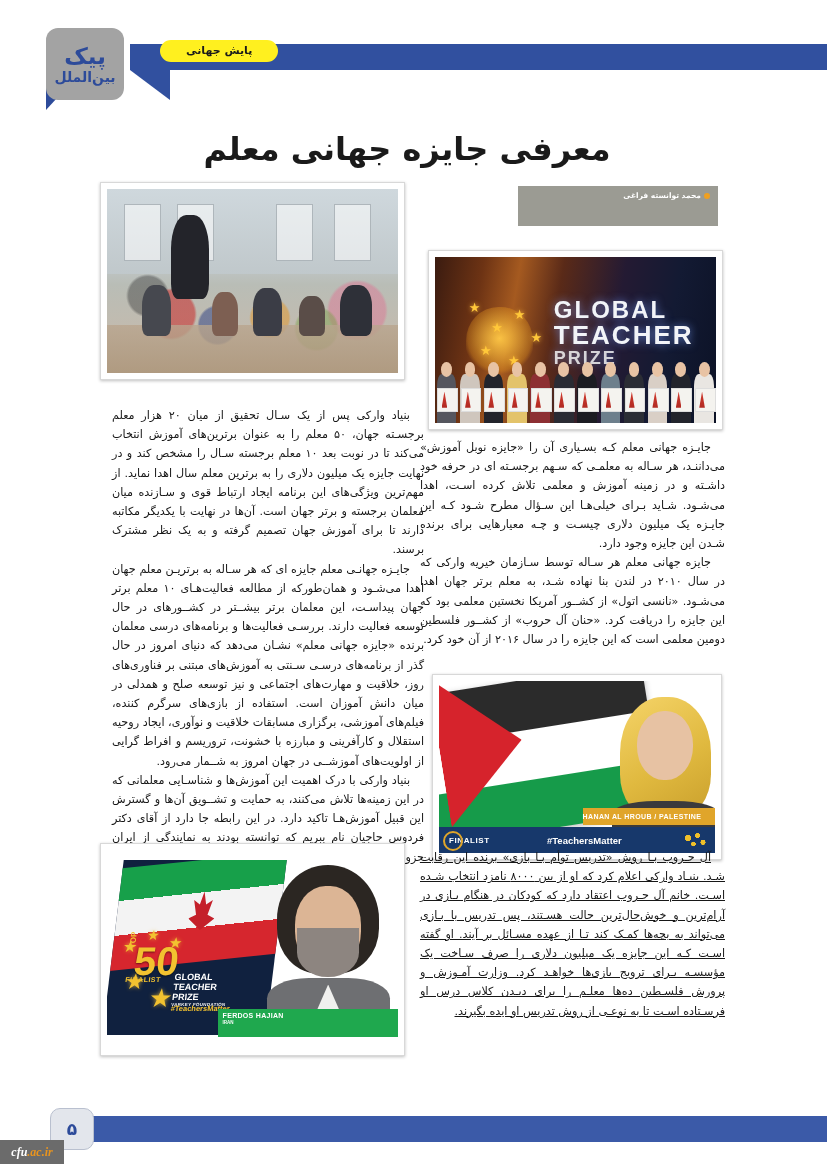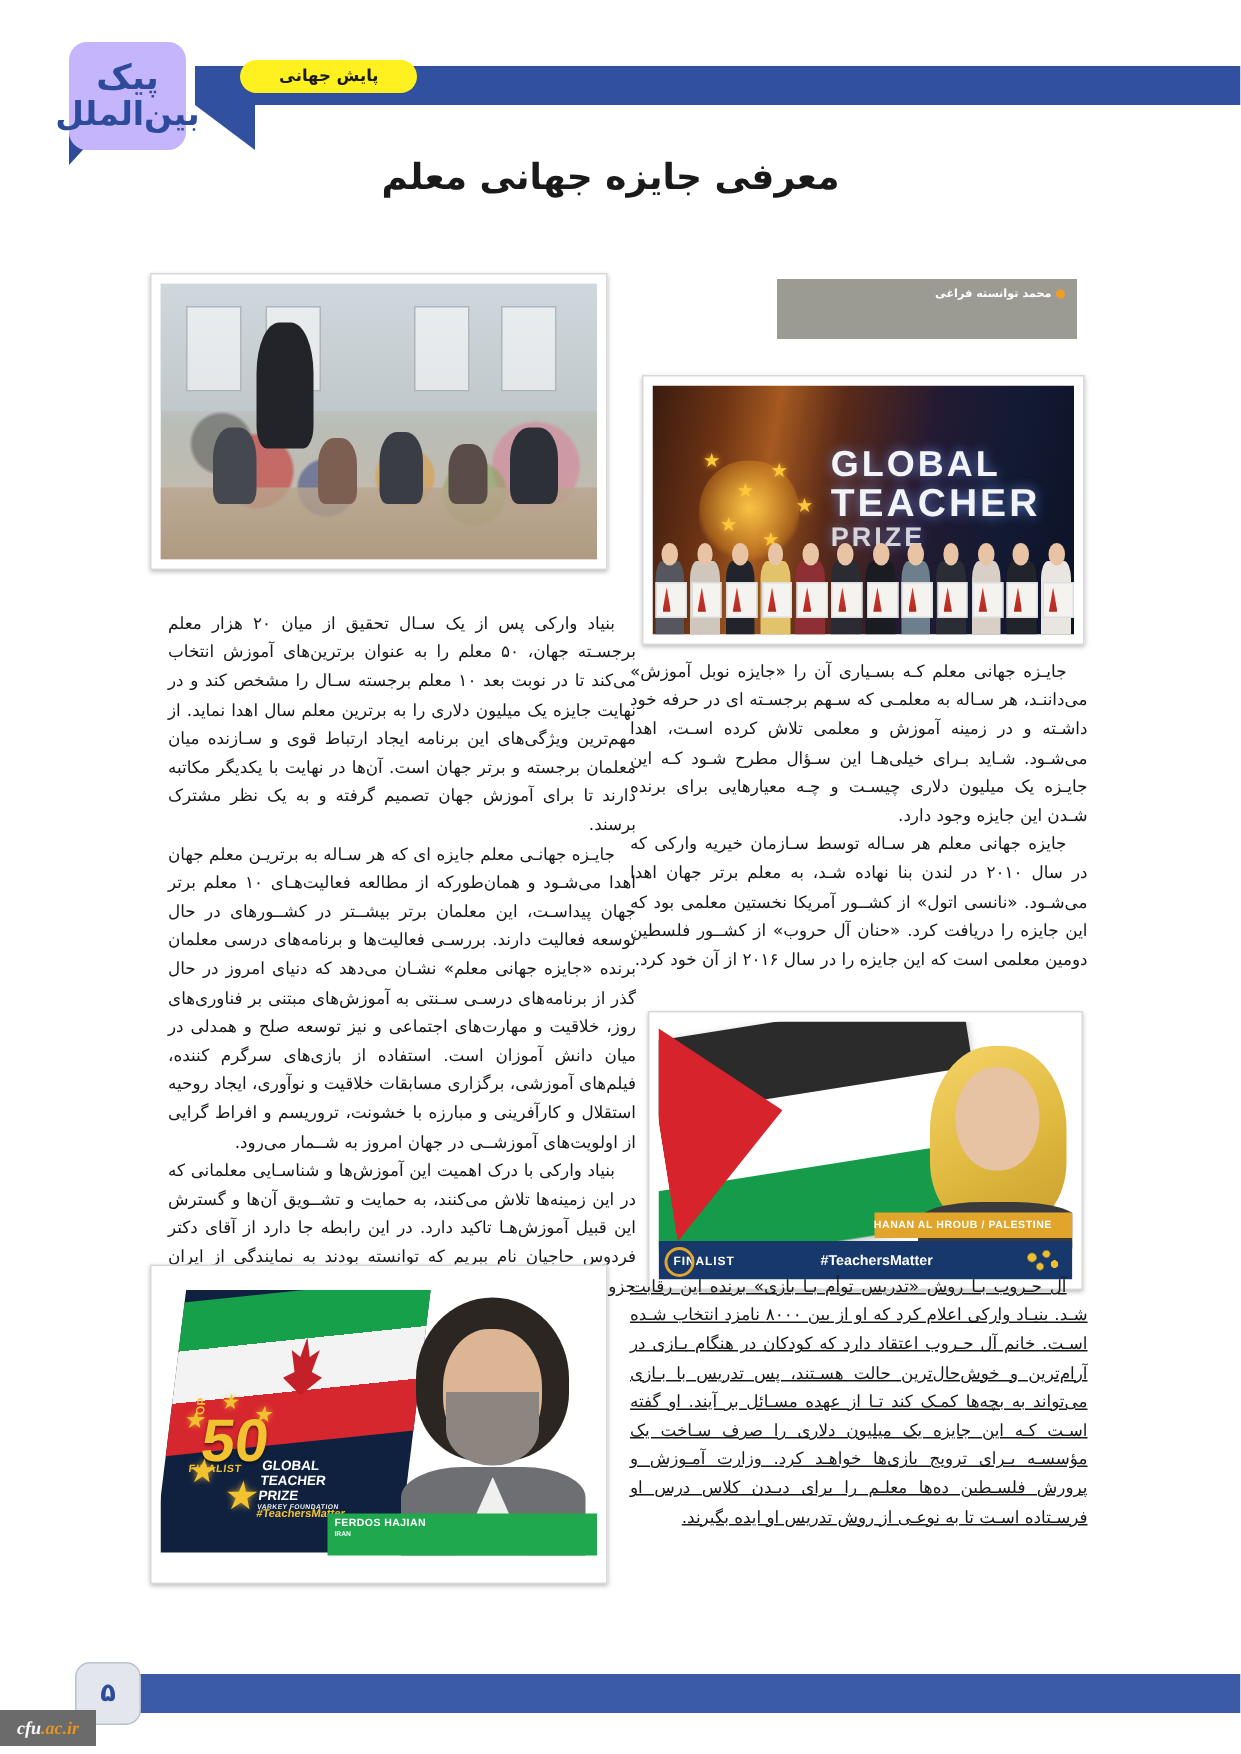--- a/index.html
+++ b/index.html
@@ -21,51 +21,51 @@
     position:absolute;left:130px;top:70px;width:697px;height:4px;
     background:#ffffff;
   }
   .header-tail{
     position:absolute;left:130px;top:70px;width:0;height:0;
     border-top:30px solid #31509f;
     border-left:40px solid transparent;
   }
   .logo-box{
     position:absolute;left:46px;top:28px;width:78px;height:72px;
-    background:#c4b5fd;border-radius:12px;
+    background:#a3a3a3;border-radius:12px;
     display:flex;flex-direction:column;align-items:center;justify-content:center;
     line-height:1;
   }
   .logo-l1{
     font-size:23px;font-weight:bold;color:#2d4b9a;letter-spacing:-1px;
     font-family:"DejaVu Sans",sans-serif;
   }
   .logo-l2{
-    font-size:22px;font-weight:bold;color:#2d4b9a;margin-top:2px;
+    font-size:14px;font-weight:bold;color:#2d4b9a;margin-top:2px;
     font-family:"DejaVu Sans",sans-serif;
   }
   .logo-tail{
     position:absolute;left:46px;top:86px;width:0;height:0;
     border-top:24px solid #2d4b9a;
     border-right:22px solid transparent;
     z-index:-1;
   }
   .badge{
     position:absolute;left:160px;top:40px;
     background:#fff01f;border-radius:13px;
     padding:4px 26px 5px 26px;
     font-size:11px;font-weight:bold;color:#1b1b1b;
     font-family:"DejaVu Sans",sans-serif;
   }
 
   
   .page-title{
-    position:absolute;right:60px;top:104px;width:720px;
+    position:absolute;right:60px;top:130px;width:720px;
     text-align:center;
-    font-size:24px;font-weight:bold;color:#1a1a1a;
+    font-size:32px;font-weight:bold;color:#1a1a1a;
     font-family:"DejaVu Sans",sans-serif;
     letter-spacing:0px;
   }
 
   
   .author-box{
     position:absolute;left:518px;top:186px;width:200px;height:40px;
     background:#9b9b93;color:#ffffff;
     padding:4px 8px 0 8px;box-sizing:border-box;
     text-align:right;

